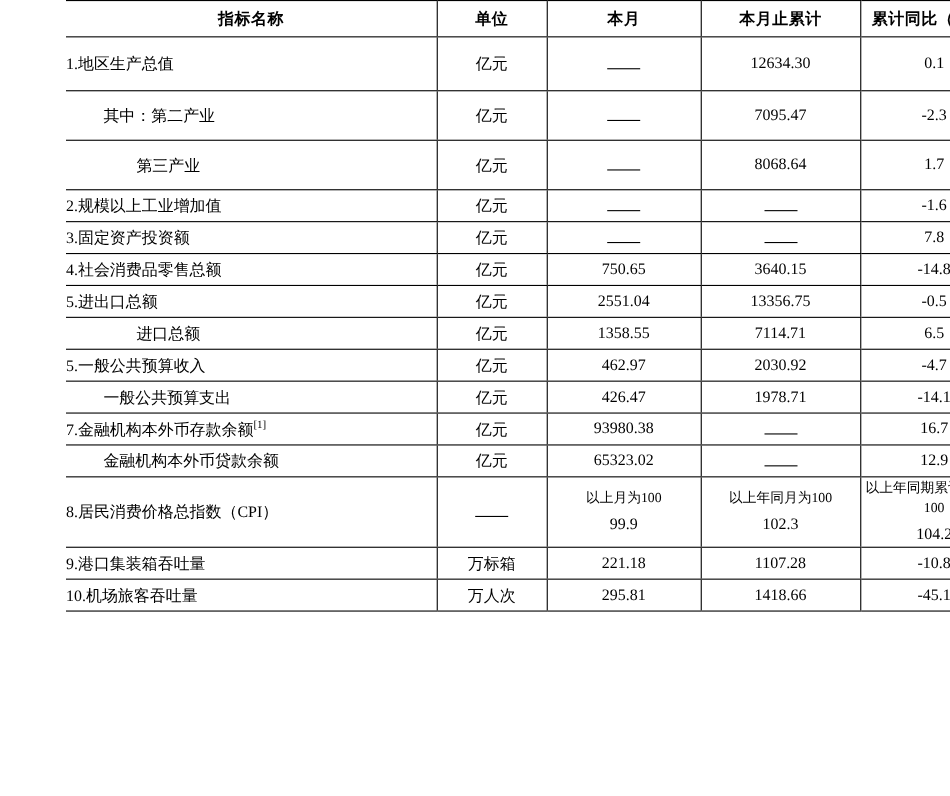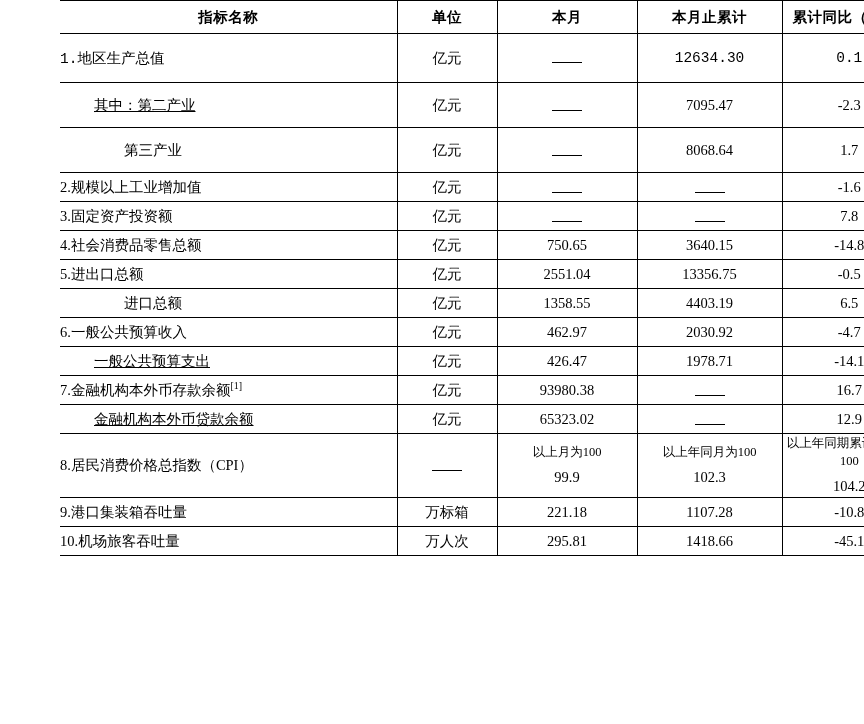--- a/index.html
+++ b/index.html
@@ -55,28 +55,28 @@
   
   thead tr th { border-top-width: 1px; }
 
   tbody td {
     border-bottom: 1px solid #000;
     height: 28px;
     text-align: center;
     font-weight: normal;
   }
   tbody tr.tall td { height: 44px; }
-  tbody tr.first td { height: 48px; font-family: Liberation Mono, monospace; }
+  tbody tr.first td { height: 48px; }
   tbody tr.cpi td { height: 60px; }
 
   td.name {
     text-align: left;
     padding-left: 8px;
   }
-  td.name.ind1 { padding-left: 34px; text-decoration: underline; }
+  td.name.ind1 { padding-left: 34px; }
   td.name.ind2 { padding-left: 64px; }
 
   .dash {
     display: inline-block;
     width: 30px;
     border-bottom: 1.2px solid #000;
     vertical-align: middle;
     height: 8px;
   }
   .sup {
@@ -162,25 +162,25 @@
           <td class="name">5.进出口总额</td>
           <td class="sep">亿元</td>
           <td class="sep">2551.04</td>
           <td class="sep">13356.75</td>
           <td class="sep">-0.5</td>
         </tr>
         <tr>
           <td class="name ind2">进口总额</td>
           <td class="sep">亿元</td>
           <td class="sep">1358.55</td>
-          <td class="sep">4403.19</td>
+          <td class="sep">7114.71</td>
           <td class="sep">6.5</td>
         </tr>
         <tr>
-          <td class="name">6.一般公共预算收入</td>
+          <td class="name">5.一般公共预算收入</td>
           <td class="sep">亿元</td>
           <td class="sep">462.97</td>
           <td class="sep">2030.92</td>
           <td class="sep">-4.7</td>
         </tr>
         <tr>
           <td class="name ind1">一般公共预算支出</td>
           <td class="sep">亿元</td>
           <td class="sep">426.47</td>
           <td class="sep">1978.71</td>

